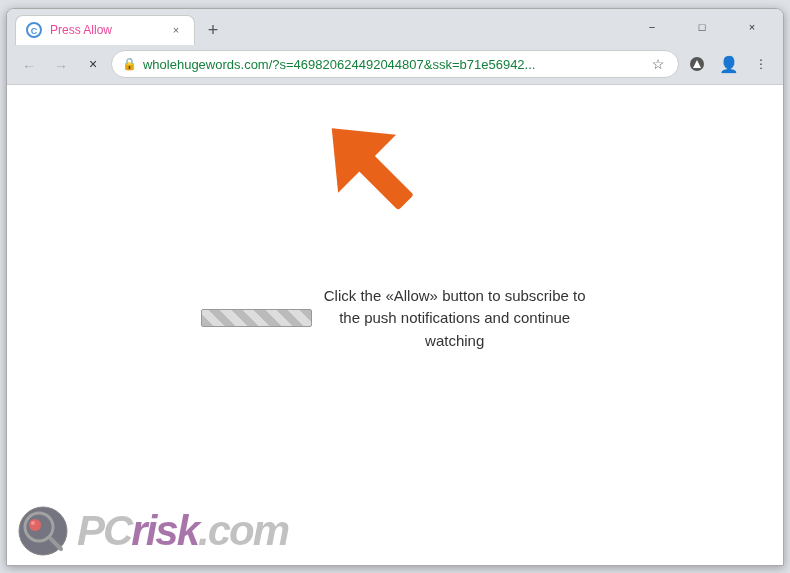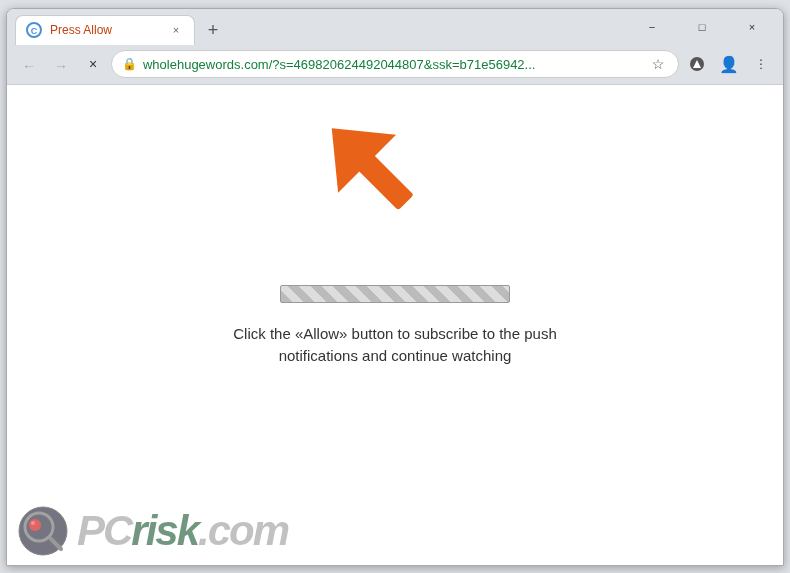--- a/index.html
+++ b/index.html
@@ -58,21 +58,21 @@
     }
 
     .tab-favicon {
       width: 16px;
       height: 16px;
       flex-shrink: 0;
     }
 
     .tab-title {
       font-size: 12px;
-      color: #c2410c;
+      color: #ec4899;
       flex: 1;
       white-space: nowrap;
       overflow: hidden;
       text-overflow: ellipsis;
     }
 
     .tab-close {
       width: 16px;
       height: 16px;
       border-radius: 50%;
@@ -244,23 +244,23 @@
       height: 130px;
     }
 
     
     .progress-area {
       position: absolute;
       top: 200px;
       left: 50%;
       transform: translateX(-50%);
       display: flex;
-      flex-direction: column;
-      align-items: center;
-      gap: 20px;
+      flex-direction: row;
+      align-items: center;
+      gap: 8px;
     }
 
     .progress-bar-container {
       width: 230px;
       height: 18px;
       background: repeating-linear-gradient(
         45deg,
         #bbb,
         #bbb 8px,
         #ddd 8px,
@@ -367,18 +367,18 @@
         <circle cx="26" cy="26" r="24" fill="#1a1a2e" stroke="#333" stroke-width="1"></circle>
 
         <line x1="34" y1="34" x2="44" y2="44" stroke="#555" stroke-width="4" stroke-linecap="round"></line>
 
         <circle cx="22" cy="22" r="14" fill="none" stroke="#666" stroke-width="3"></circle>
 
         <circle cx="18" cy="20" r="6" fill="#cc0000"></circle>
         <circle cx="16" cy="18" r="2" fill="#ff4444"></circle>
       </svg>
       <div style="font-size:42px; font-weight:900; font-style:italic; color:#999; letter-spacing:-2px;">
-        <span>PC</span><span style="color:#14532d;">risk</span><span>.com</span>
+        <span>PC</span><span style="color:#701a75;">risk</span><span>.com</span>
       </div>
     </div>
 
   </div>
 </div>
 
 </body></html>

